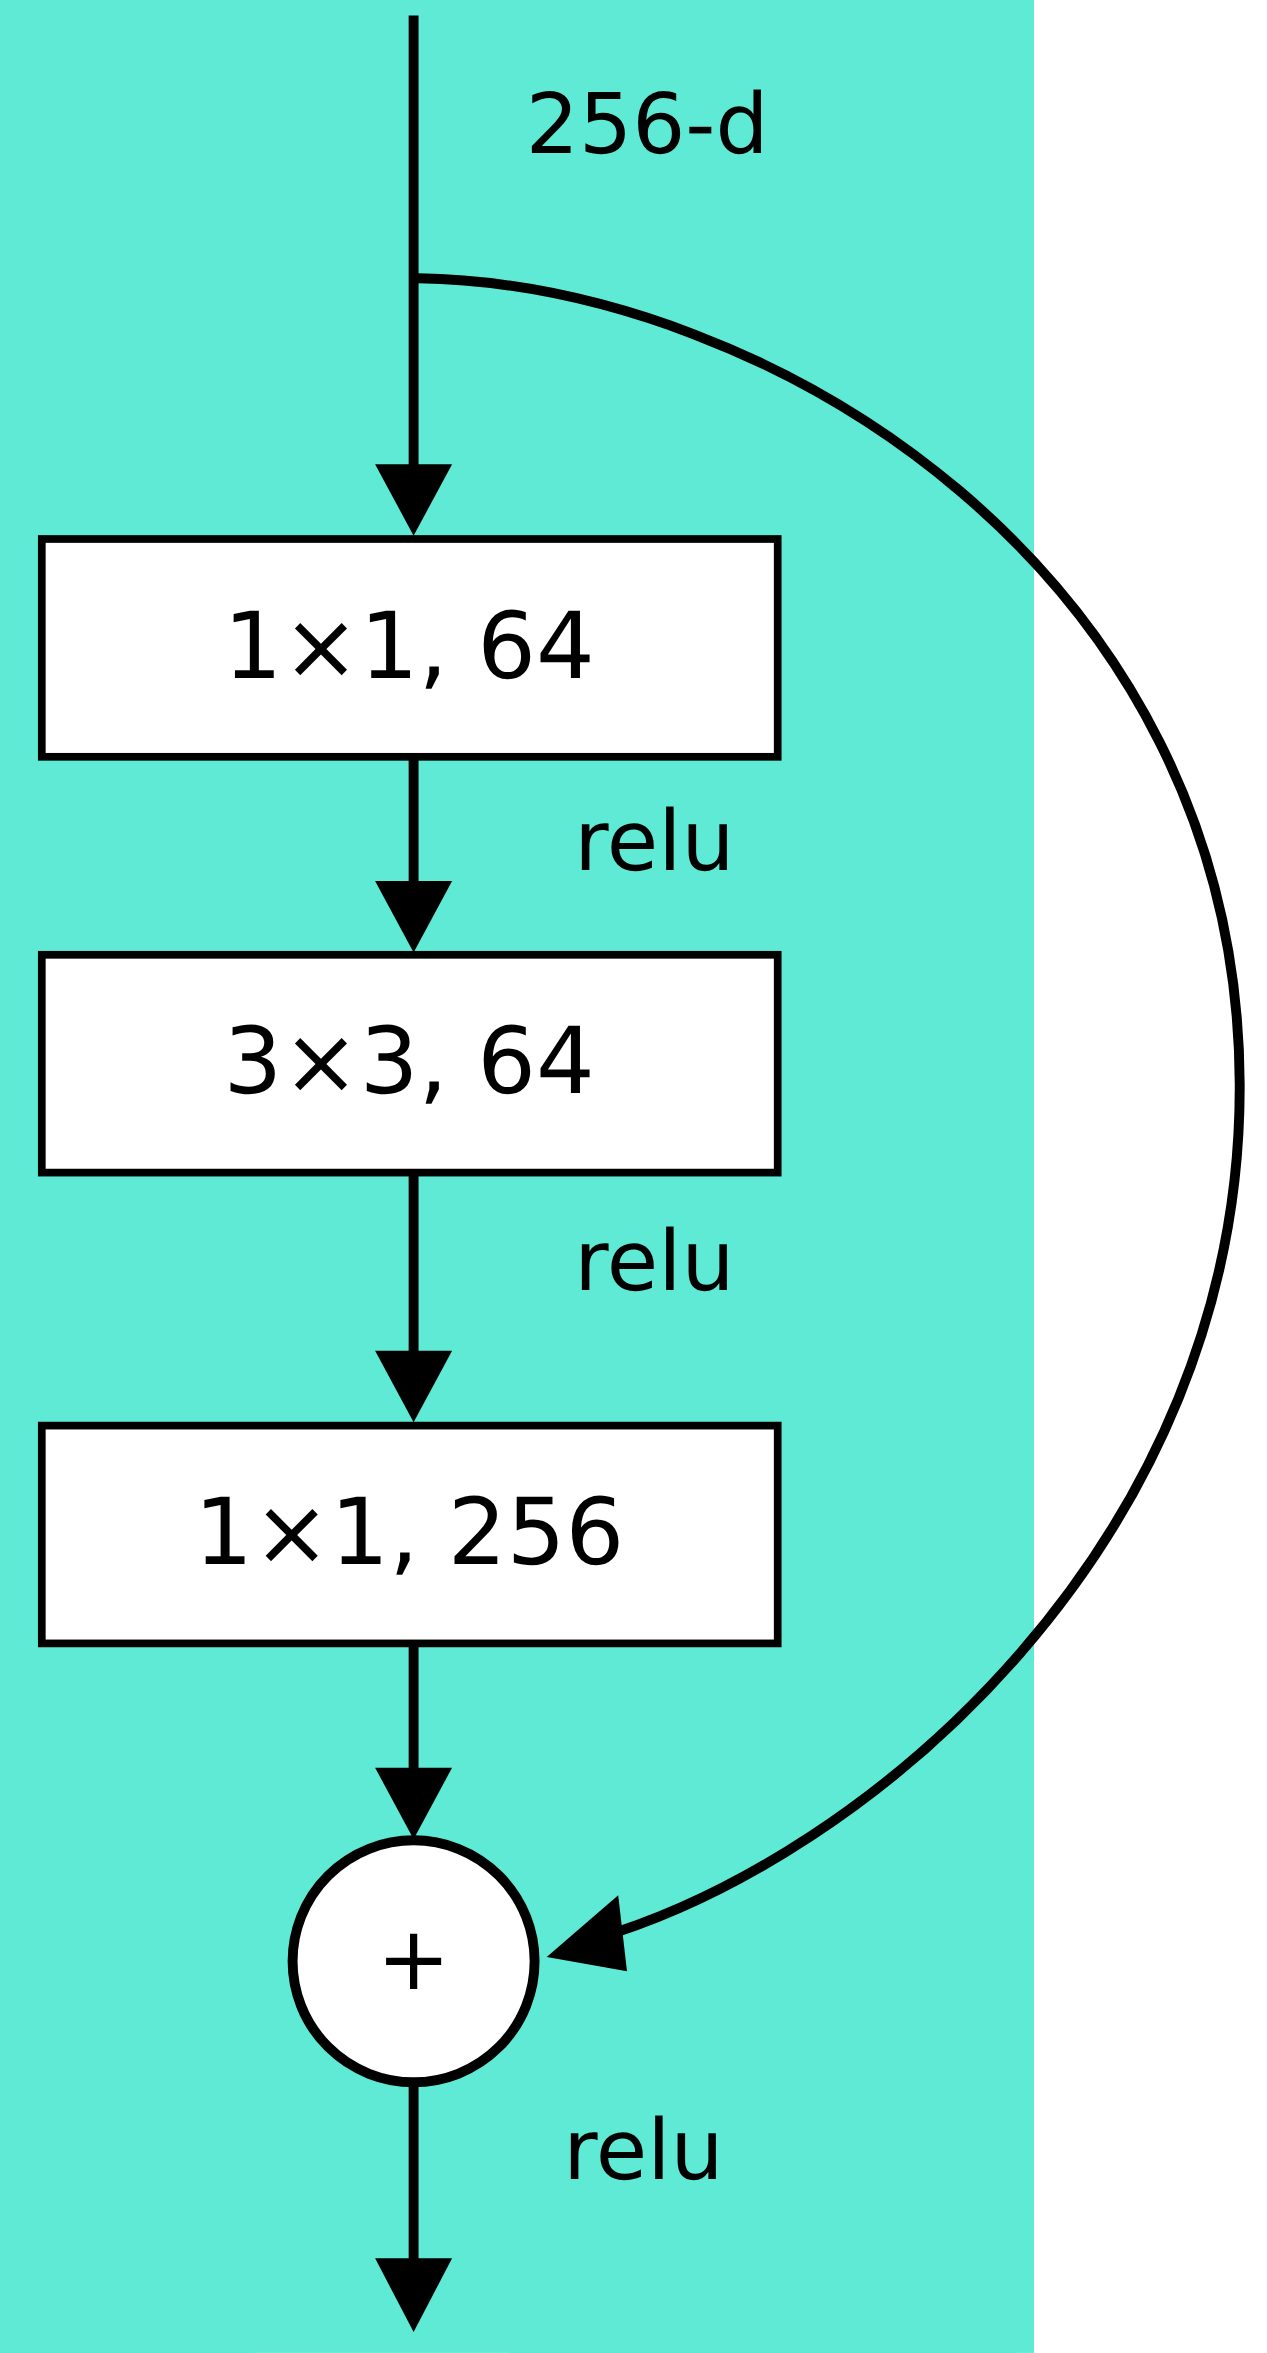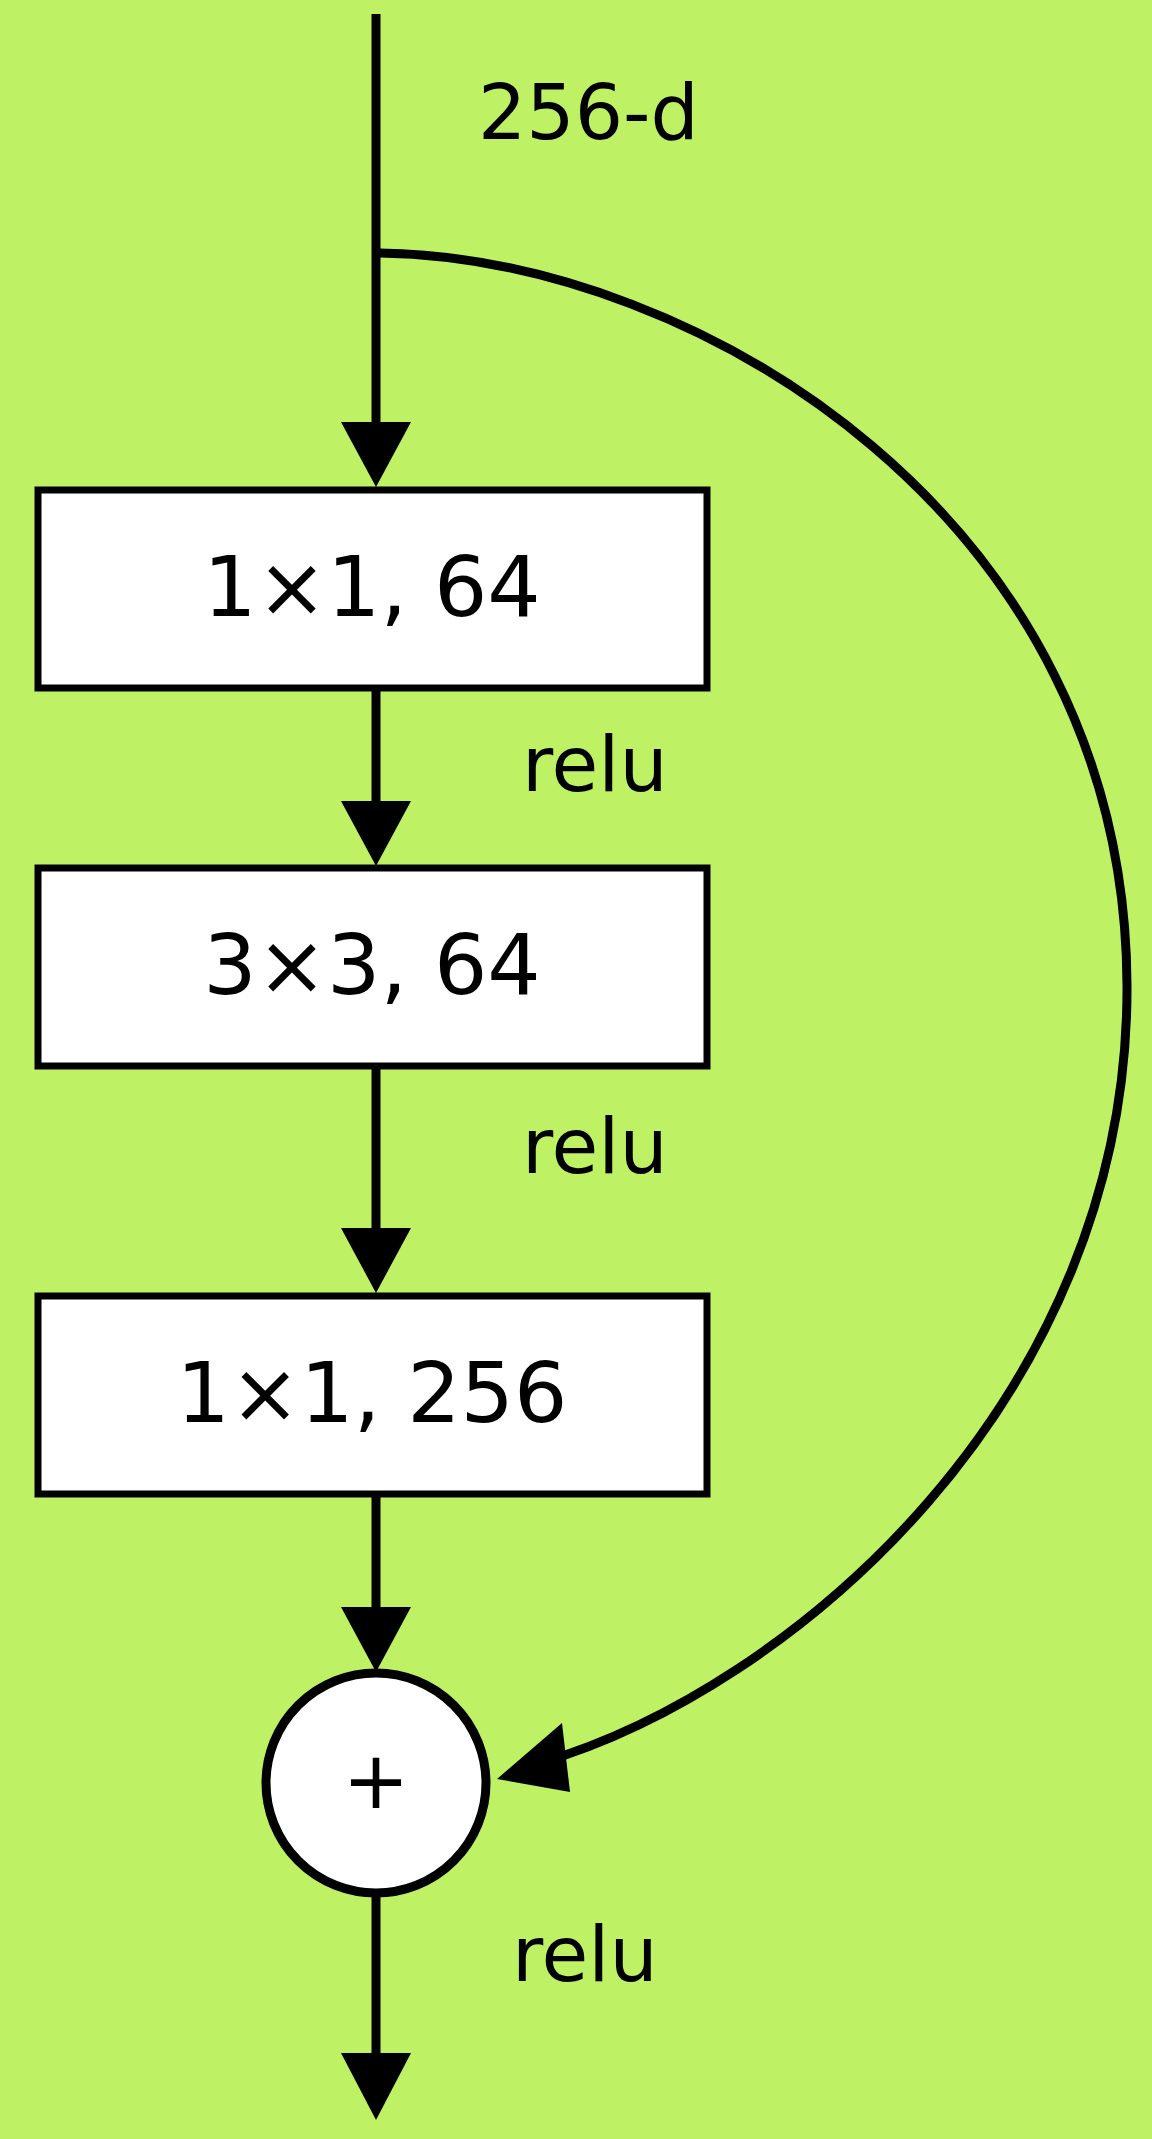--- a/index.html
+++ b/index.html
@@ -8,23 +8,23 @@
     background: #ffffff;
   }
   body {
     width: 1152px;
     height: 2139px;
     font-family: "DejaVu Sans", sans-serif;
     overflow: hidden;
   }
   #diagram-root {
     position: relative;
-    width: 1152px;
+    width: 940px;
     height: 2139px;
-    background: #bef264;
+    background: #5eead4;
   }
   svg.diagram {
     display: block;
     width: 1152px;
     height: 2139px;
   }
   .node-box {
     fill: #ffffff;
     stroke: #000000;
     stroke-width: 7;

